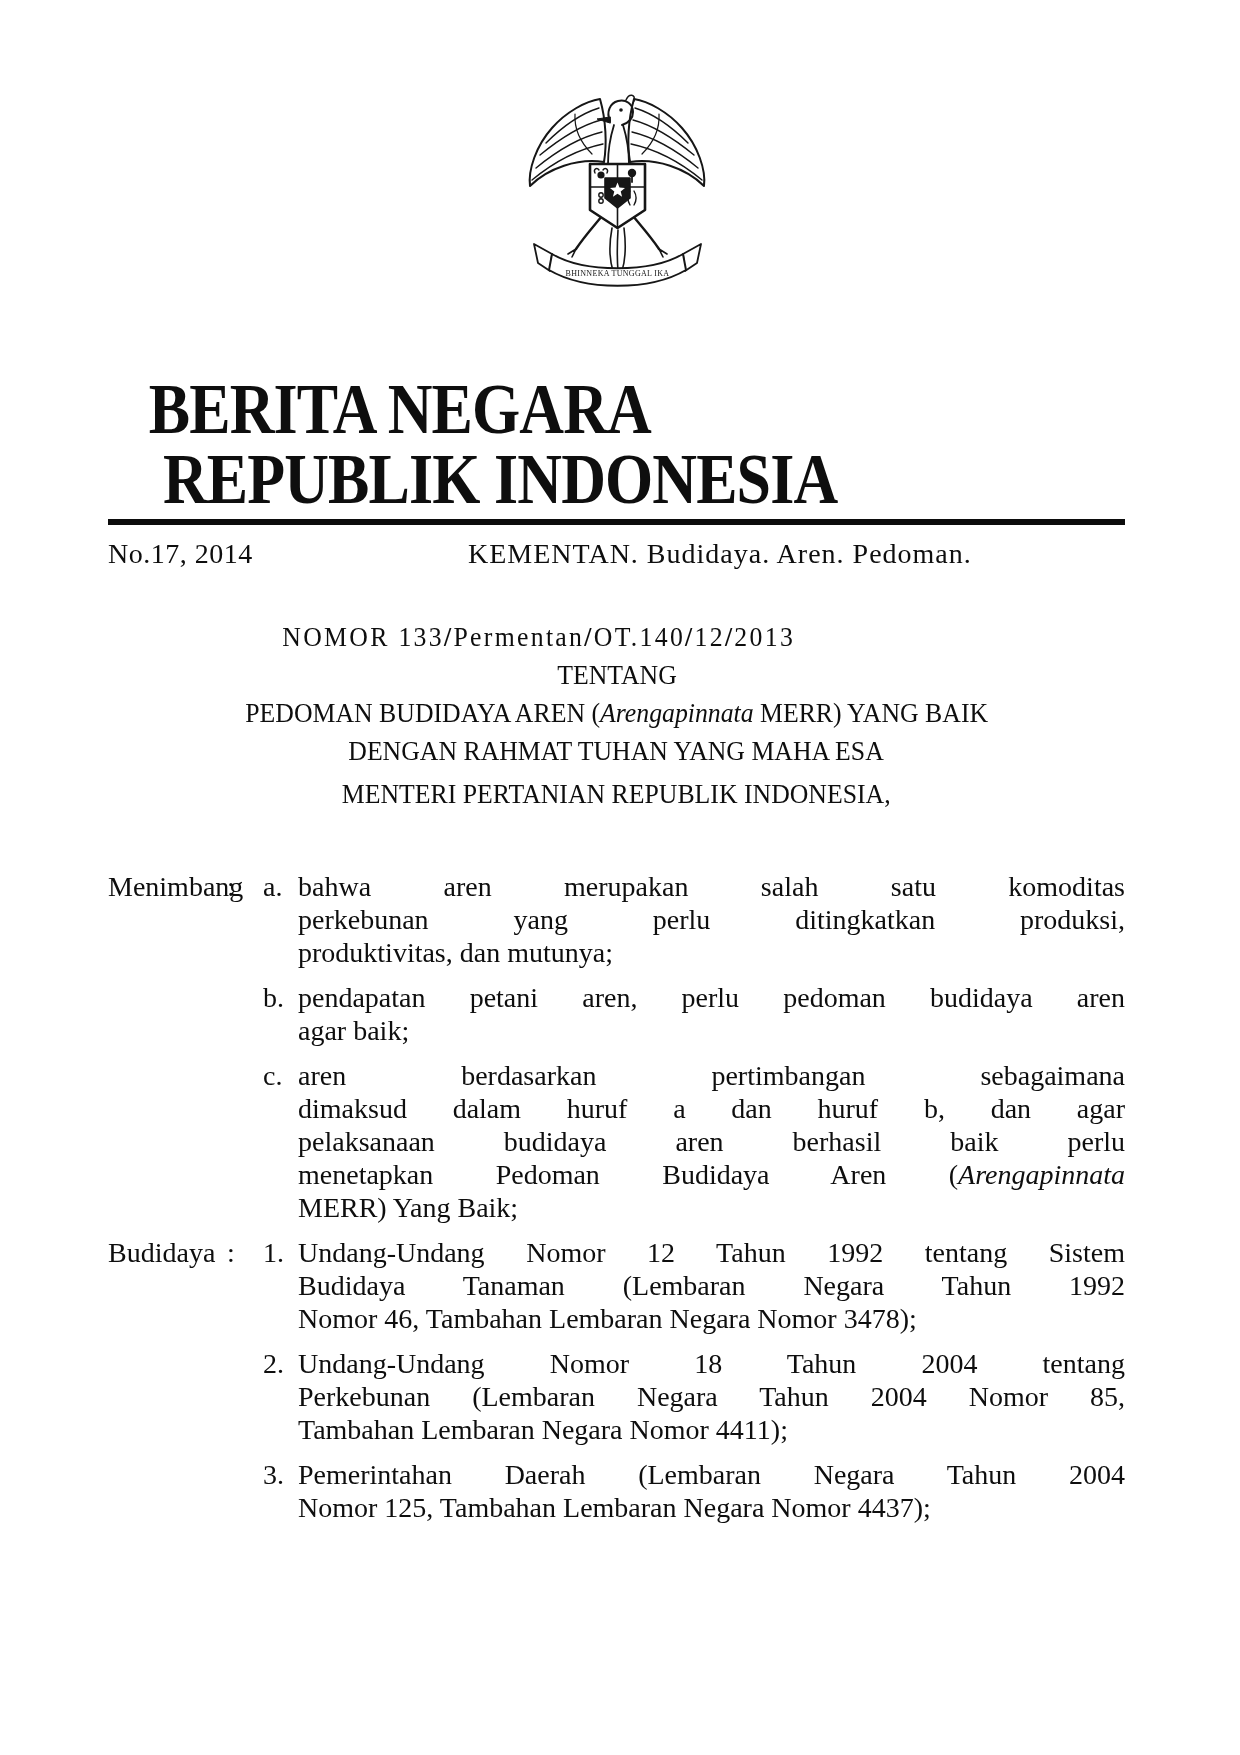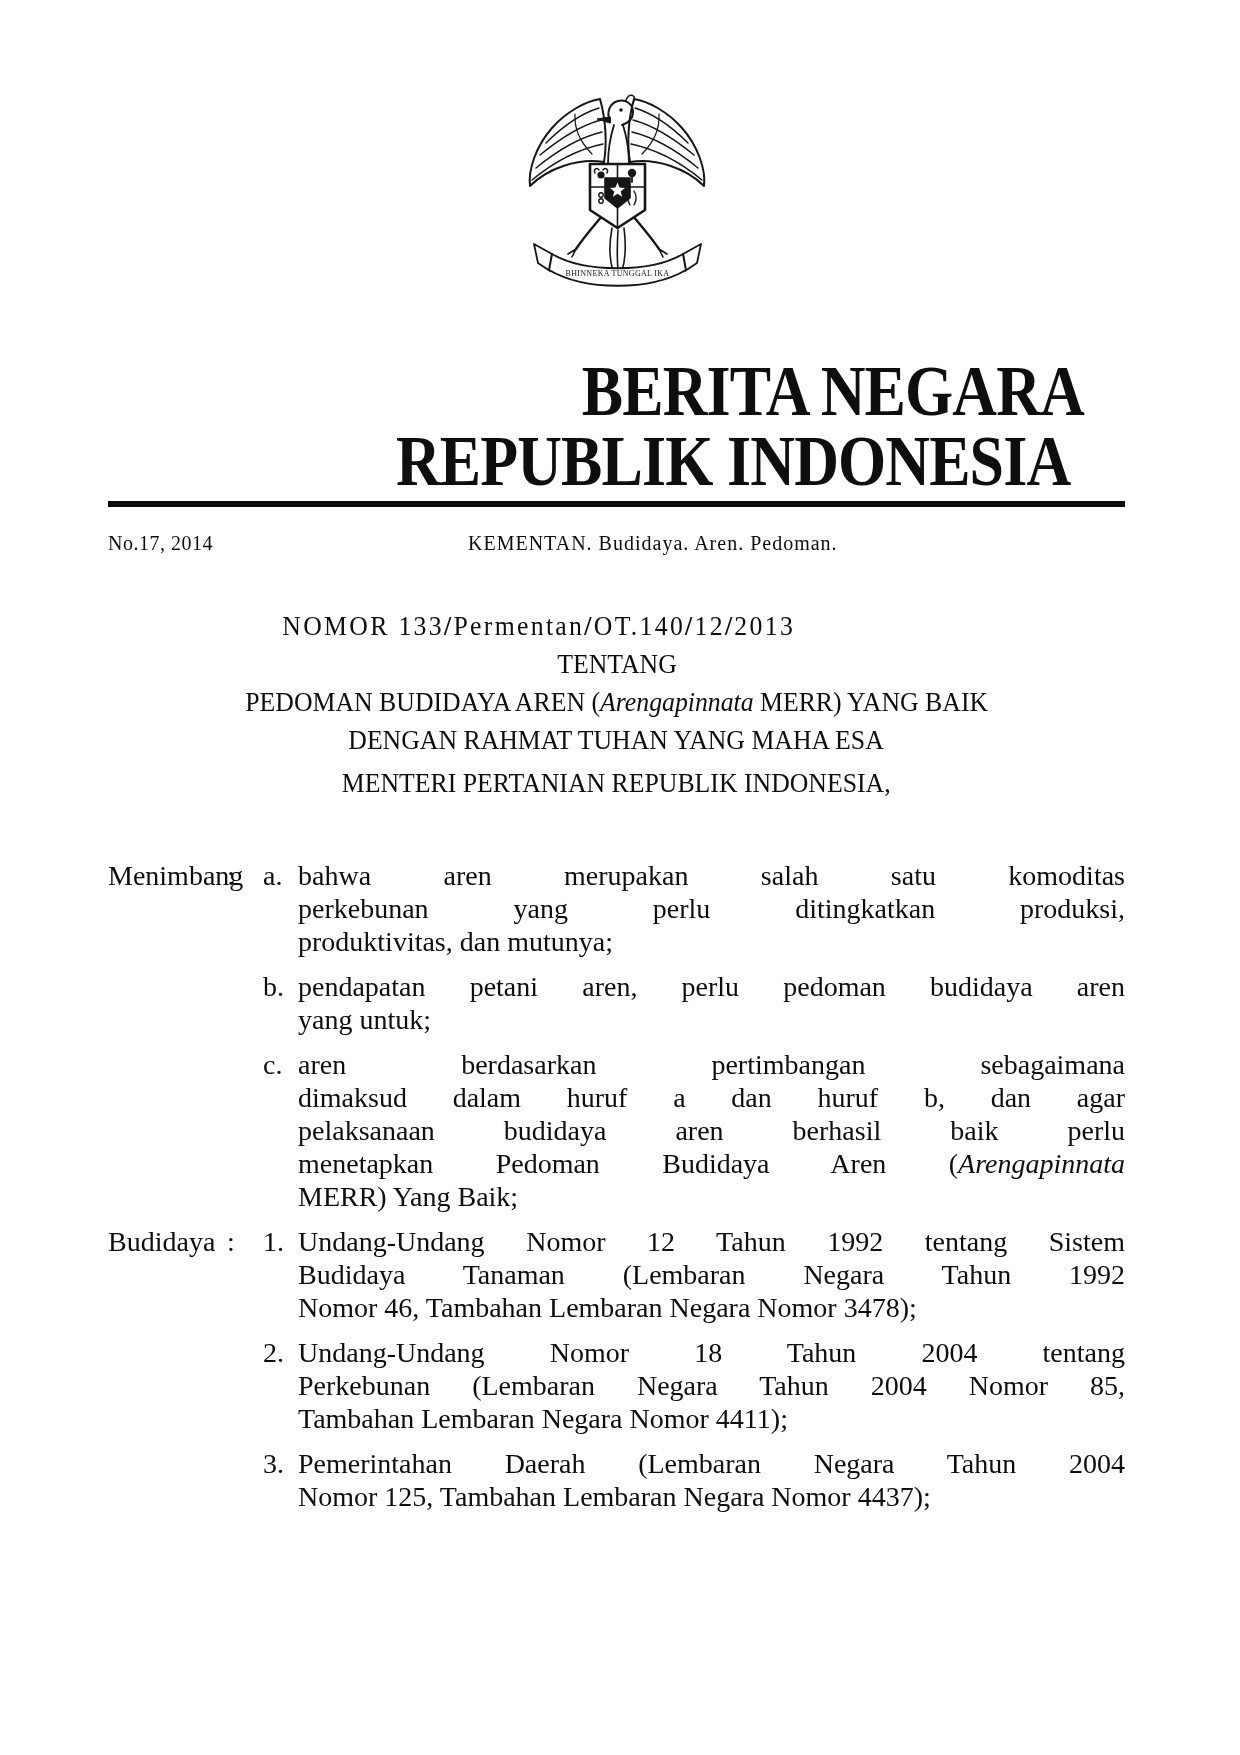--- a/index.html
+++ b/index.html
@@ -12,33 +12,33 @@
   }
   .page { position: relative; width: 1240px; height: 1755px; }
   .content { position: relative; margin-left: 108px; width: 1017px; }
 
   
   .emblem-wrap { width: 190px; margin: 86px auto 0; }
   .emblem-wrap svg { display: block; }
 
   
   .masthead-title {
-    margin-top: 62px;
-    text-align: right;
+    margin-top: 80px;
+    text-align: left;
     font-weight: bold;
     font-size: 72px;
     line-height: 70px;
     white-space: nowrap;
   }
   .masthead-title .tline { display: inline-block; transform: scaleX(0.86); letter-spacing: -1px; }
 
   .masthead-rule { height: 6px; background: #0c0c0c; margin-top: 5px; }
 
   
-  .no-row { position: relative; margin-top: 20px; height: 32px; font-size: 20px; line-height: 32px; letter-spacing: 0.5px; }
+  .no-row { position: relative; margin-top: 13px; height: 32px; font-size: 28px; line-height: 32px; letter-spacing: 0.5px; }
   .issue-no { position: absolute; left: 0; top: 0; }
   .subject-line { position: absolute; left: 360px; top: 0; letter-spacing: 1px; }
 
   
   .doc-heading { margin-top: 48px; text-align: center; font-size: 28px; line-height: 38px; white-space: nowrap; }
   .doc-heading .h-line > span { display: inline-block; transform: scaleX(0.92); }
   .doc-heading .h-line.offset-left > span { transform: translateX(-78px) scaleX(0.92); letter-spacing: 2.5px; }
 
   .invocation { text-align: center; font-size: 28px; line-height: 38px; white-space: nowrap; }
   .invocation .inv-line + .inv-line { margin-top: 5px; }
@@ -148,21 +148,21 @@
             <div class="line">perkebunan yang perlu ditingkatkan produksi,</div>
             <div class="line last">produktivitas, dan mutunya;</div>
           </div>
         </div>
         <div class="sec-item">
           <div class="sec-label"></div>
           <div class="sec-colon"></div>
           <div class="item-marker">b.</div>
           <div class="item-text">
             <div class="line">pendapatan petani aren, perlu pedoman budidaya aren</div>
-            <div class="line last">yang untuk;</div>
+            <div class="line last">agar baik;</div>
           </div>
         </div>
         <div class="sec-item">
           <div class="sec-label"></div>
           <div class="sec-colon"></div>
           <div class="item-marker">c.</div>
           <div class="item-text">
             <div class="line">aren berdasarkan pertimbangan sebagaimana</div>
             <div class="line">dimaksud dalam huruf a dan huruf b, dan agar</div>
             <div class="line">pelaksanaan budidaya aren berhasil baik perlu</div>

